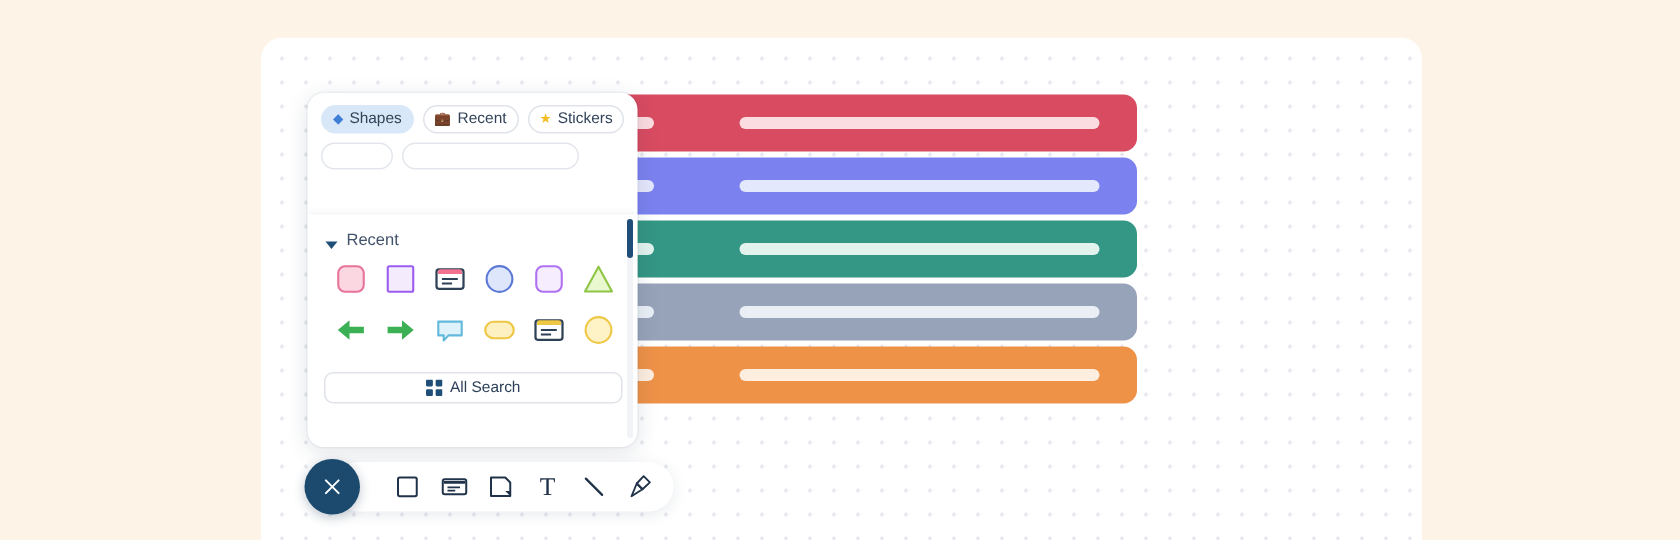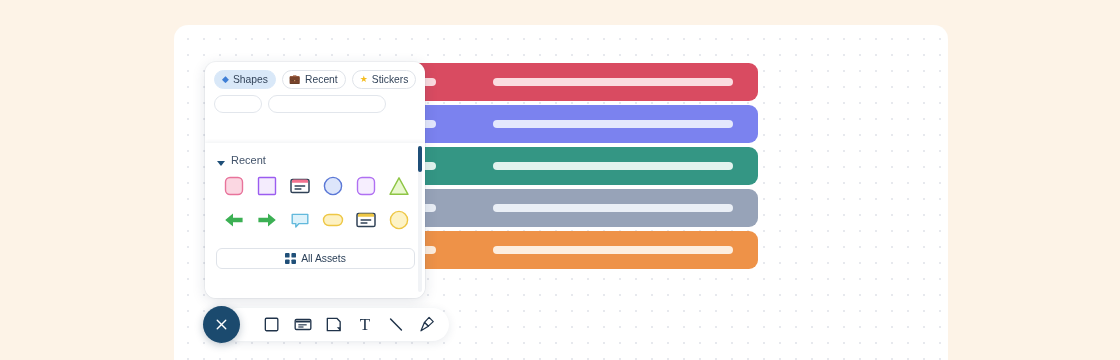--- a/index.html
+++ b/index.html
@@ -350,21 +350,21 @@
     <div class="footbtns">
         <div class="fbtn">
           <span style="display: flex;">
             <svg width="11" height="11" viewBox="0 0 12 12" fill="#1f4f78">
        <rect x="0" y="0" width="5" height="5" rx="1"></rect>
               <rect x="7" y="0" width="5" height="5" rx="1"></rect>
        <rect x="0" y="7" width="5" height="5" rx="1"></rect>
               <rect x="7" y="7" width="5" height="5" rx="1"></rect>
             </svg>
           </span>
-          <span>All Assets</span>
+          <span>All Search</span>
         </div>
       </div>
   </div>
 
   <div id="scrolltrack">
     <div id="scrollthumb"></div>
   </div>
 </div>
 
 <div id="toolbar">

